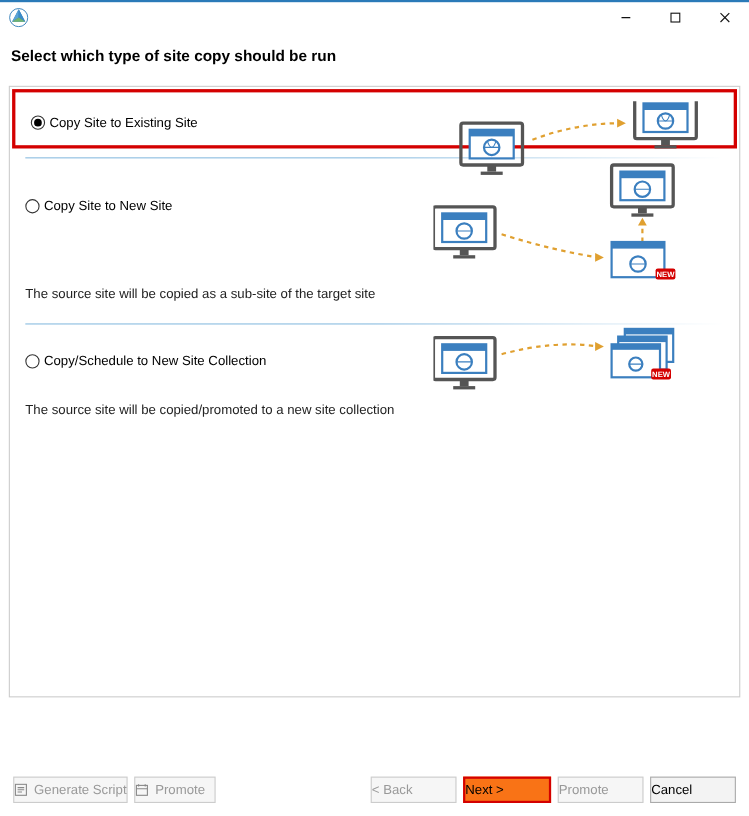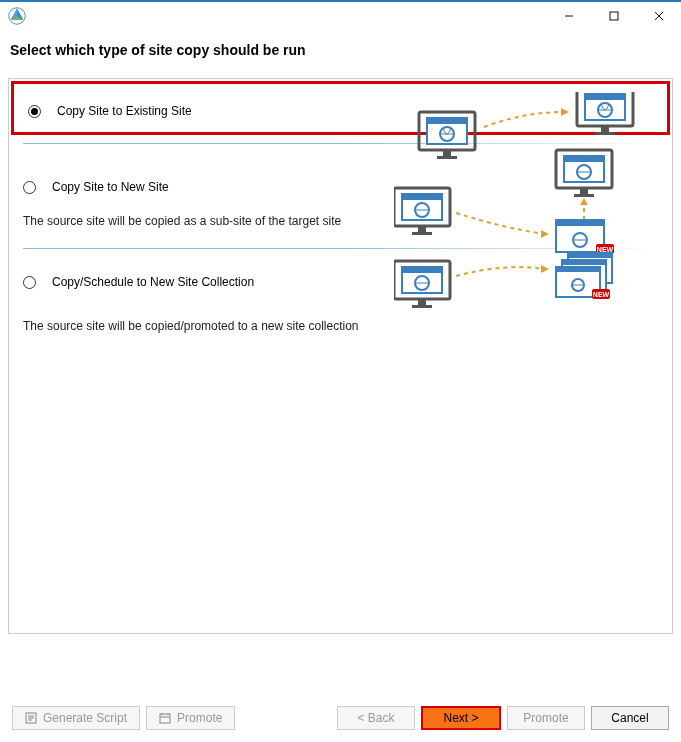--- a/index.html
+++ b/index.html
@@ -40,21 +40,21 @@
     padding: 20px 14px 14px 14px;
     position: relative;
   }
   .option.first {
     border: 3px solid #d40000;
     margin: 2px 2px 8px 2px;
   }
   .opt-row {
     display:flex;
     align-items:center;
-    gap: 16px;
+    gap: 4px;
   }
   .radio {
     width:13px; height:13px; border:1px solid #333; border-radius:50%;
     display:flex; align-items:center; justify-content:center;
   }
   .radio.checked::after {
     content:""; width:7px; height:7px; background:#000; border-radius:50%;
   }
   .opt-label { font-size:12px; }
   .opt-desc { margin-top: 32px; font-size:12px; color:#222; }
@@ -75,24 +75,24 @@
     padding: 0 12px;
     display:flex;
     align-items:center;
     gap: 6px;
   }
   .btn {
     height: 24px;
     min-width: 74px;
     border: 1px solid #aaa;
     background:#f3f3f3;
-    display:flex; align-items:center; justify-content:center;
+    display:flex; align-items:center; justify-content:flex-start;
     font-size:12px;
     color:#555;
-    padding: 0 12px;
+    padding: 0 0;
     gap:6px;
   }
   .btn.disabled { color:#999; border-color:#ccc; background:#f6f6f6; }
   .btn.next {
     border: 2px solid #d40000;
     color:#000;
     background:#f97316;
     min-width: 80px;
   }
   .btn.cancel { color:#000; }
@@ -174,21 +174,21 @@
     </div>
   </div>
 
   <div class="hr blue"></div>
 
   <div class="option" style="padding-top:34px;">
     <div class="opt-row">
       <span class="radio"></span>
       <span class="opt-label">Copy Site to New Site</span>
     </div>
-    <div class="opt-desc" style="margin-top:20px">The source site will be copied as a sub-site of the target site</div>
+    <div class="opt-desc" style="margin-top:66px">The source site will be copied as a sub-site of the target site</div>
     <div class="graphic" style="top:2px">
       <svg width="260" height="120" viewBox="0 0 260 120">
 
         <g transform="translate(0,40)">
           <rect x="0" y="0" width="56" height="38" rx="2" fill="none" stroke="#555" stroke-width="3"></rect>
           <rect x="8" y="6" width="40" height="26" fill="#fff" stroke="#3b7fbf" stroke-width="2"></rect>
           <rect x="8" y="6" width="40" height="6" fill="#3b7fbf"></rect>
           <circle cx="28" cy="22" r="7" fill="none" stroke="#3b7fbf" stroke-width="2"></circle>
           <line x1="21" y1="22" x2="35" y2="22" stroke="#3b7fbf" stroke-width="1"></line>
           <rect x="24" y="38" width="8" height="6" fill="#555"></rect>

